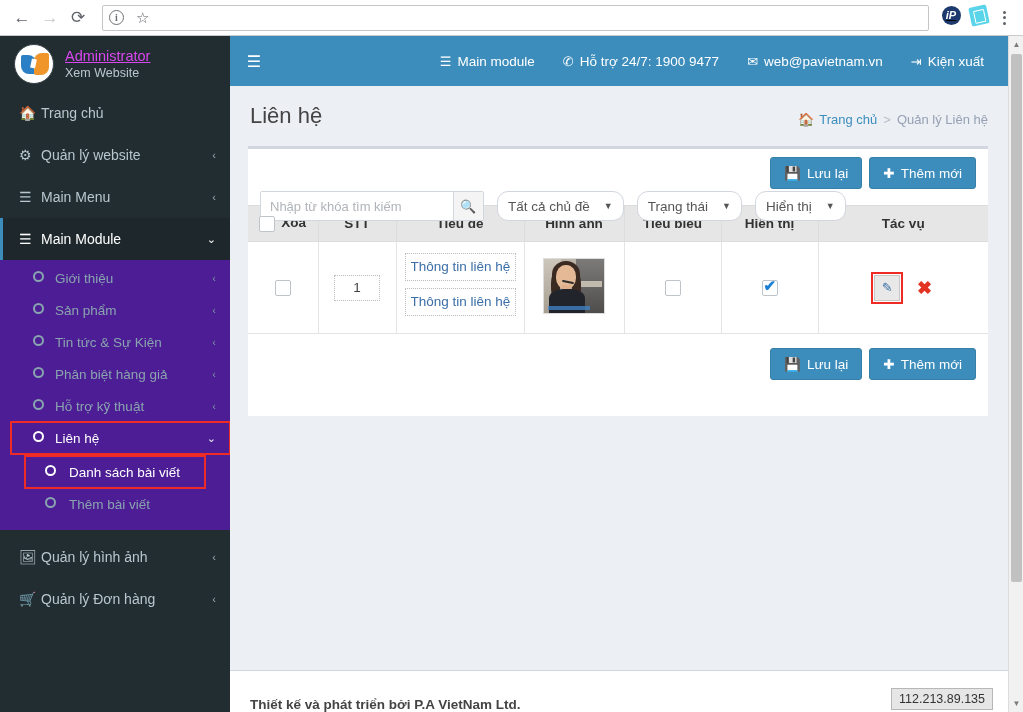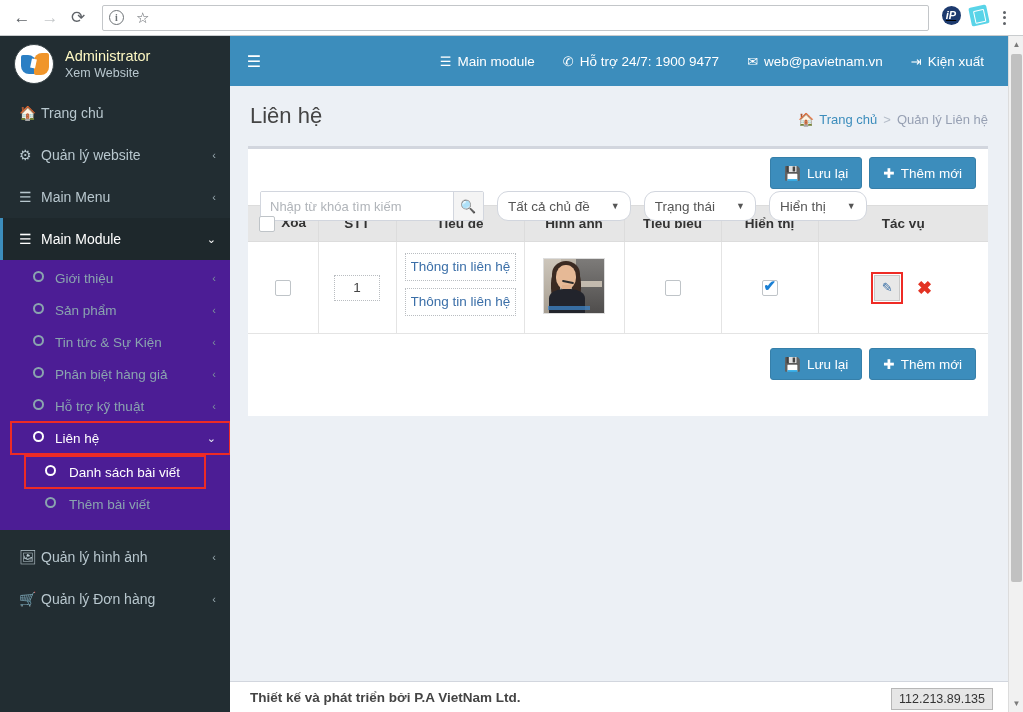--- a/index.html
+++ b/index.html
@@ -107,21 +107,21 @@
   }
   #avatar .pa-orange {
     position:absolute; left:19px; top:8px; width:15px; height:22px;
     background:#f0952a; border-radius: 8px 2px 8px 2px;
   }
   #avatar .pa-white {
     position:absolute; left:16px; top:14px; width:5px; height:9px;
     background:#fff; transform: rotate(12deg);
   }
   #user-info { line-height: 1.28; }
-  #user-name { color: #fef9c3; font-size: 14.5px; }
+  #user-name { color: #d946ef; font-size: 14.5px; text-decoration: underline; }
   #user-sub  { color: #b8c7ce; font-size: 12.5px; }
 
   #sidebar-header {
     color: #4b646f; font-size: 12.5px;
     padding: 11px 16px 11px 16px;
     background: #1a2226;
     letter-spacing: .2px;
   }
   .s-item {
     display: flex; align-items: center;
@@ -257,21 +257,21 @@
   #search-input::placeholder { color: #b0b4b9; }
   #search-btn {
     width: 30px; background: #f4f4f4;
     border: none; border-left: 1px solid #d2d6de;
     display: flex; align-items: center; justify-content: center;
     color: #555; font-size: 13px; cursor: pointer;
   }
   .sel {
     height: 30px; border: 1px solid #d2d6de; border-radius: 11px;
     background: #fff; color: #555; font-size: 13.5px;
-    display: flex; align-items: center; gap: 21px;
+    display: flex; align-items: center; gap: 14px;
     padding: 0 10px; white-space: nowrap; cursor: pointer;
   }
   .sel .caret { font-size: 9px; color: #555; }
 
   
   #table { width: 100%; border-collapse: collapse; }
   #table th {
     background: #e6e6e6;
     border: 1px solid #dcdcdc;
     font-size: 13.5px; color: #333; font-weight: bold;
@@ -359,24 +359,24 @@
   }
 
   #bottom-buttons {
     display: flex; justify-content: flex-end; gap: 7px;
     padding: 14px 12px 16px 12px;
   }
 
   
   #footer {
     position: absolute; left: 0; bottom: 0;
-    width: 778px; height: 31px;
+    width: 778px; height: 42px;
     background: #ffffff;
     border-top: 1px solid #d2d6de;
-    display: flex; align-items: center;
+    display: flex; align-items: flex-end;
     padding: 0 20px;
   }
   #footer-text { font-size: 13.5px; color: #444; font-weight: bold; }
   #ip-badge {
     position: absolute; right: 15px; bottom: 2px;
     background: #e6e6e6; border: 1px solid #b7b7b7;
     font-size: 12.5px; color: #333;
     padding: 3px 7px;
   }
 

